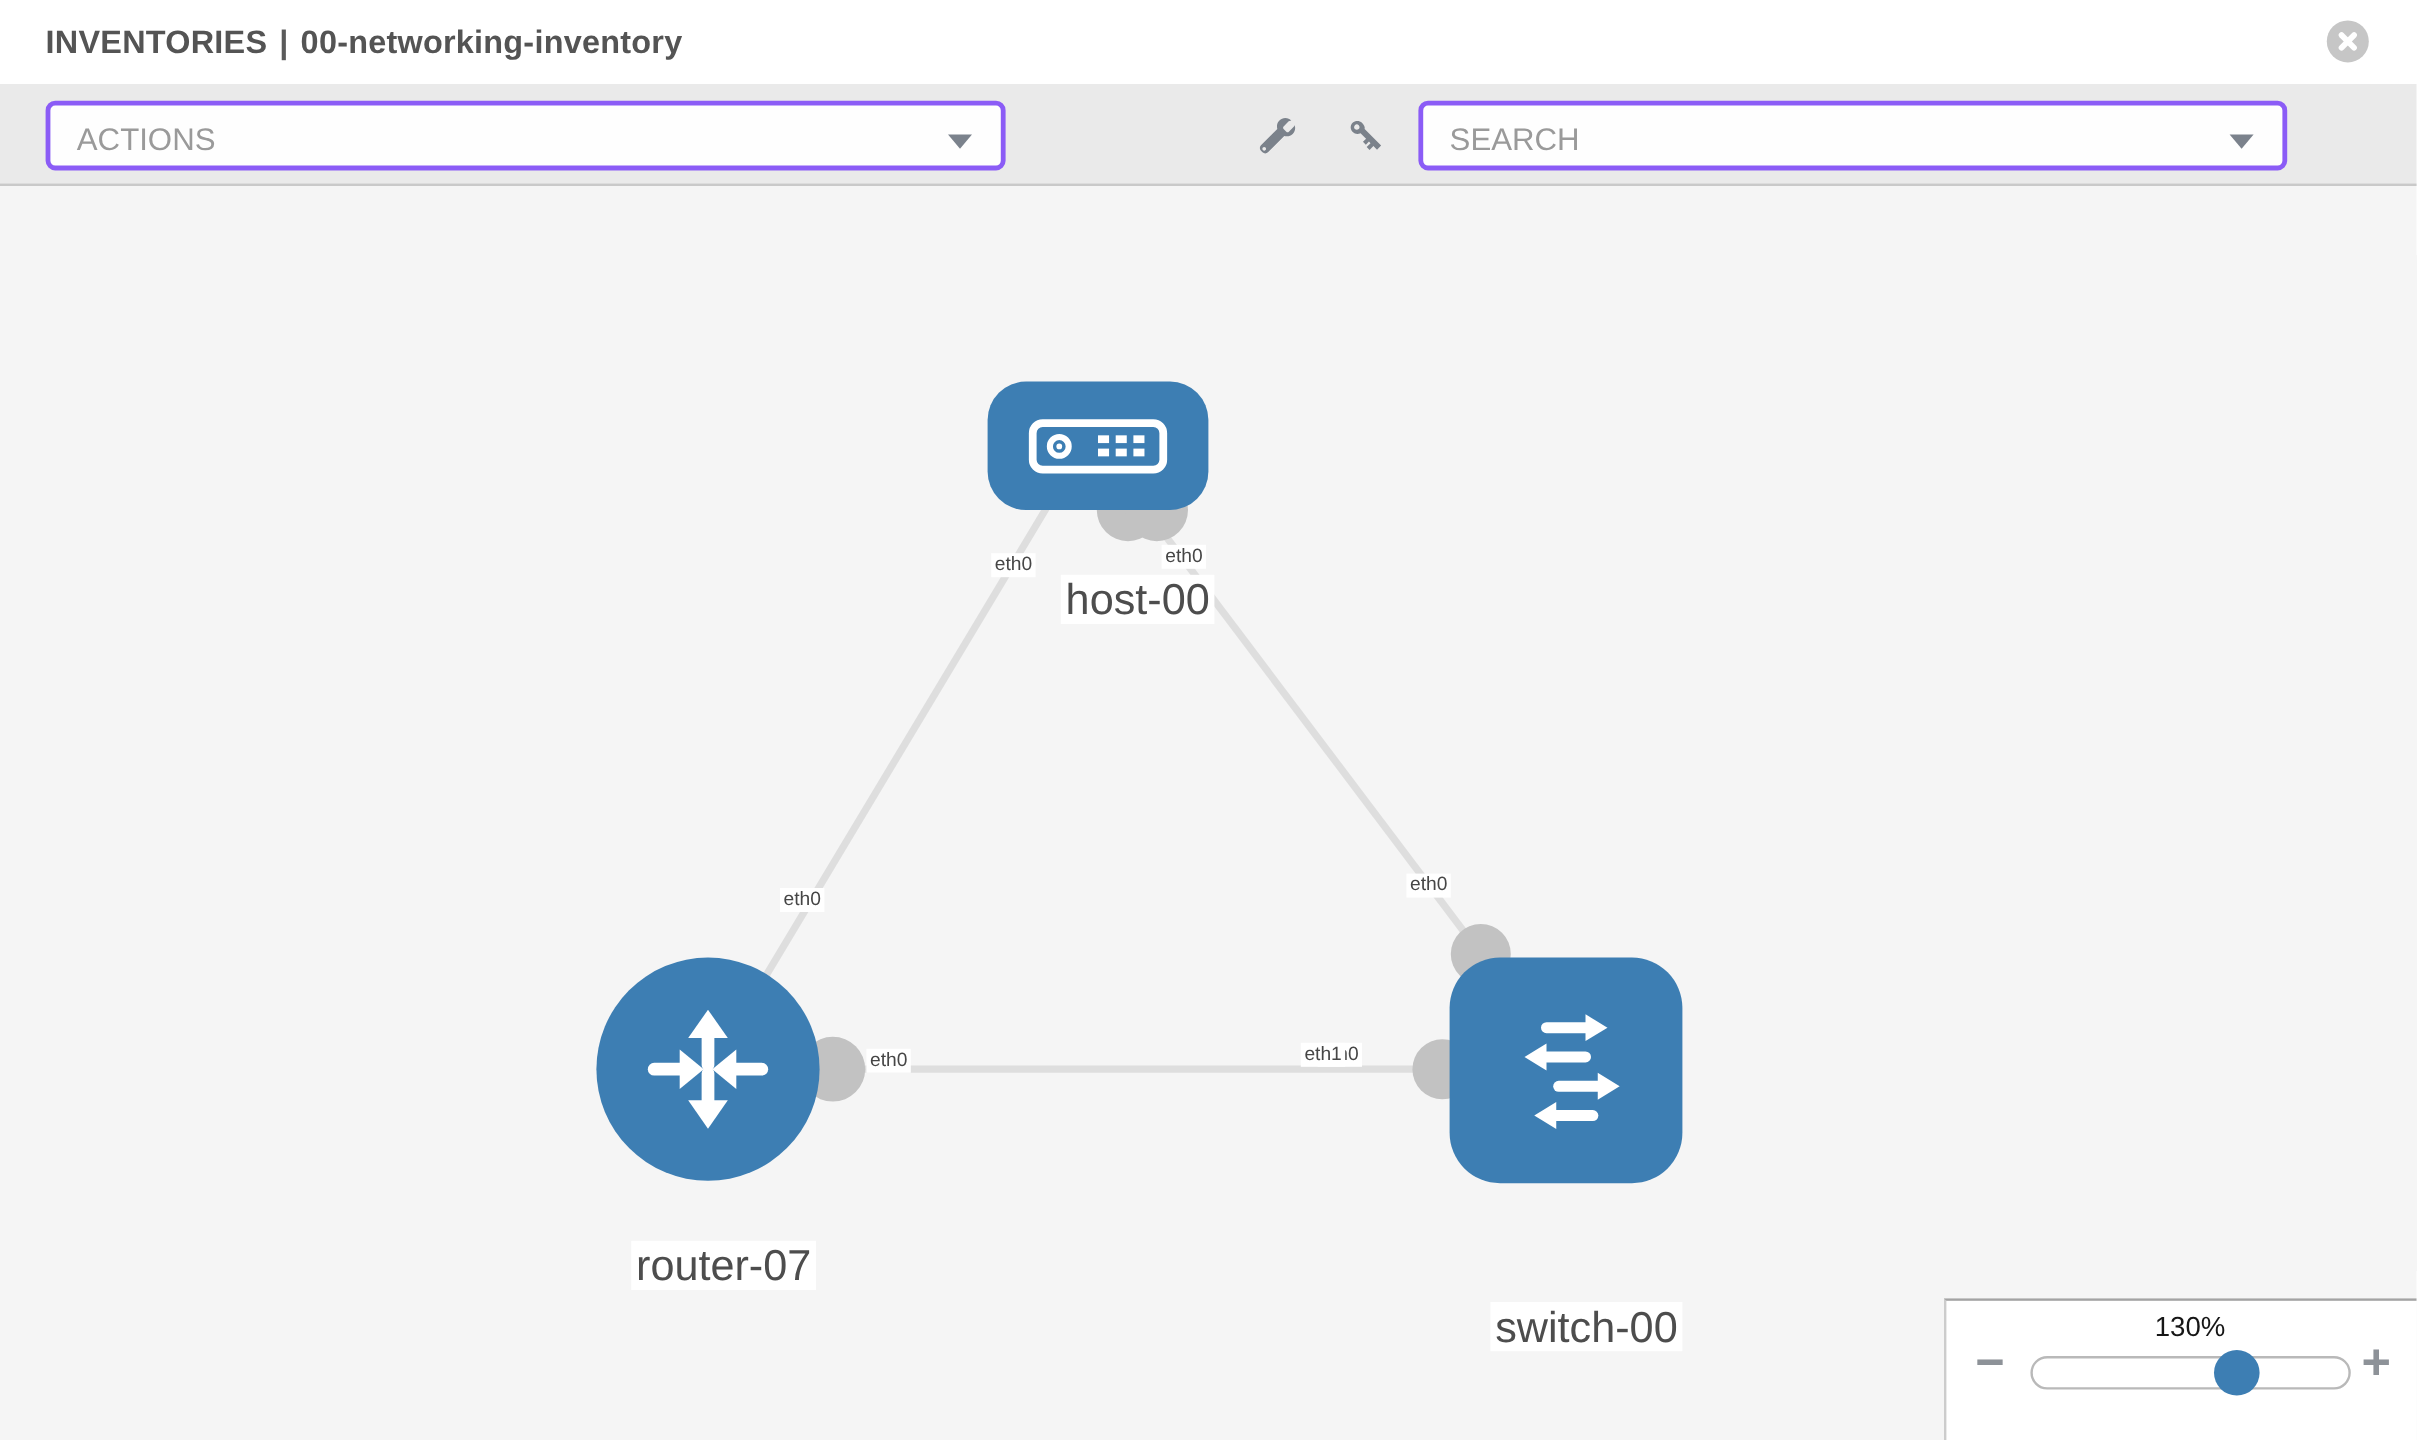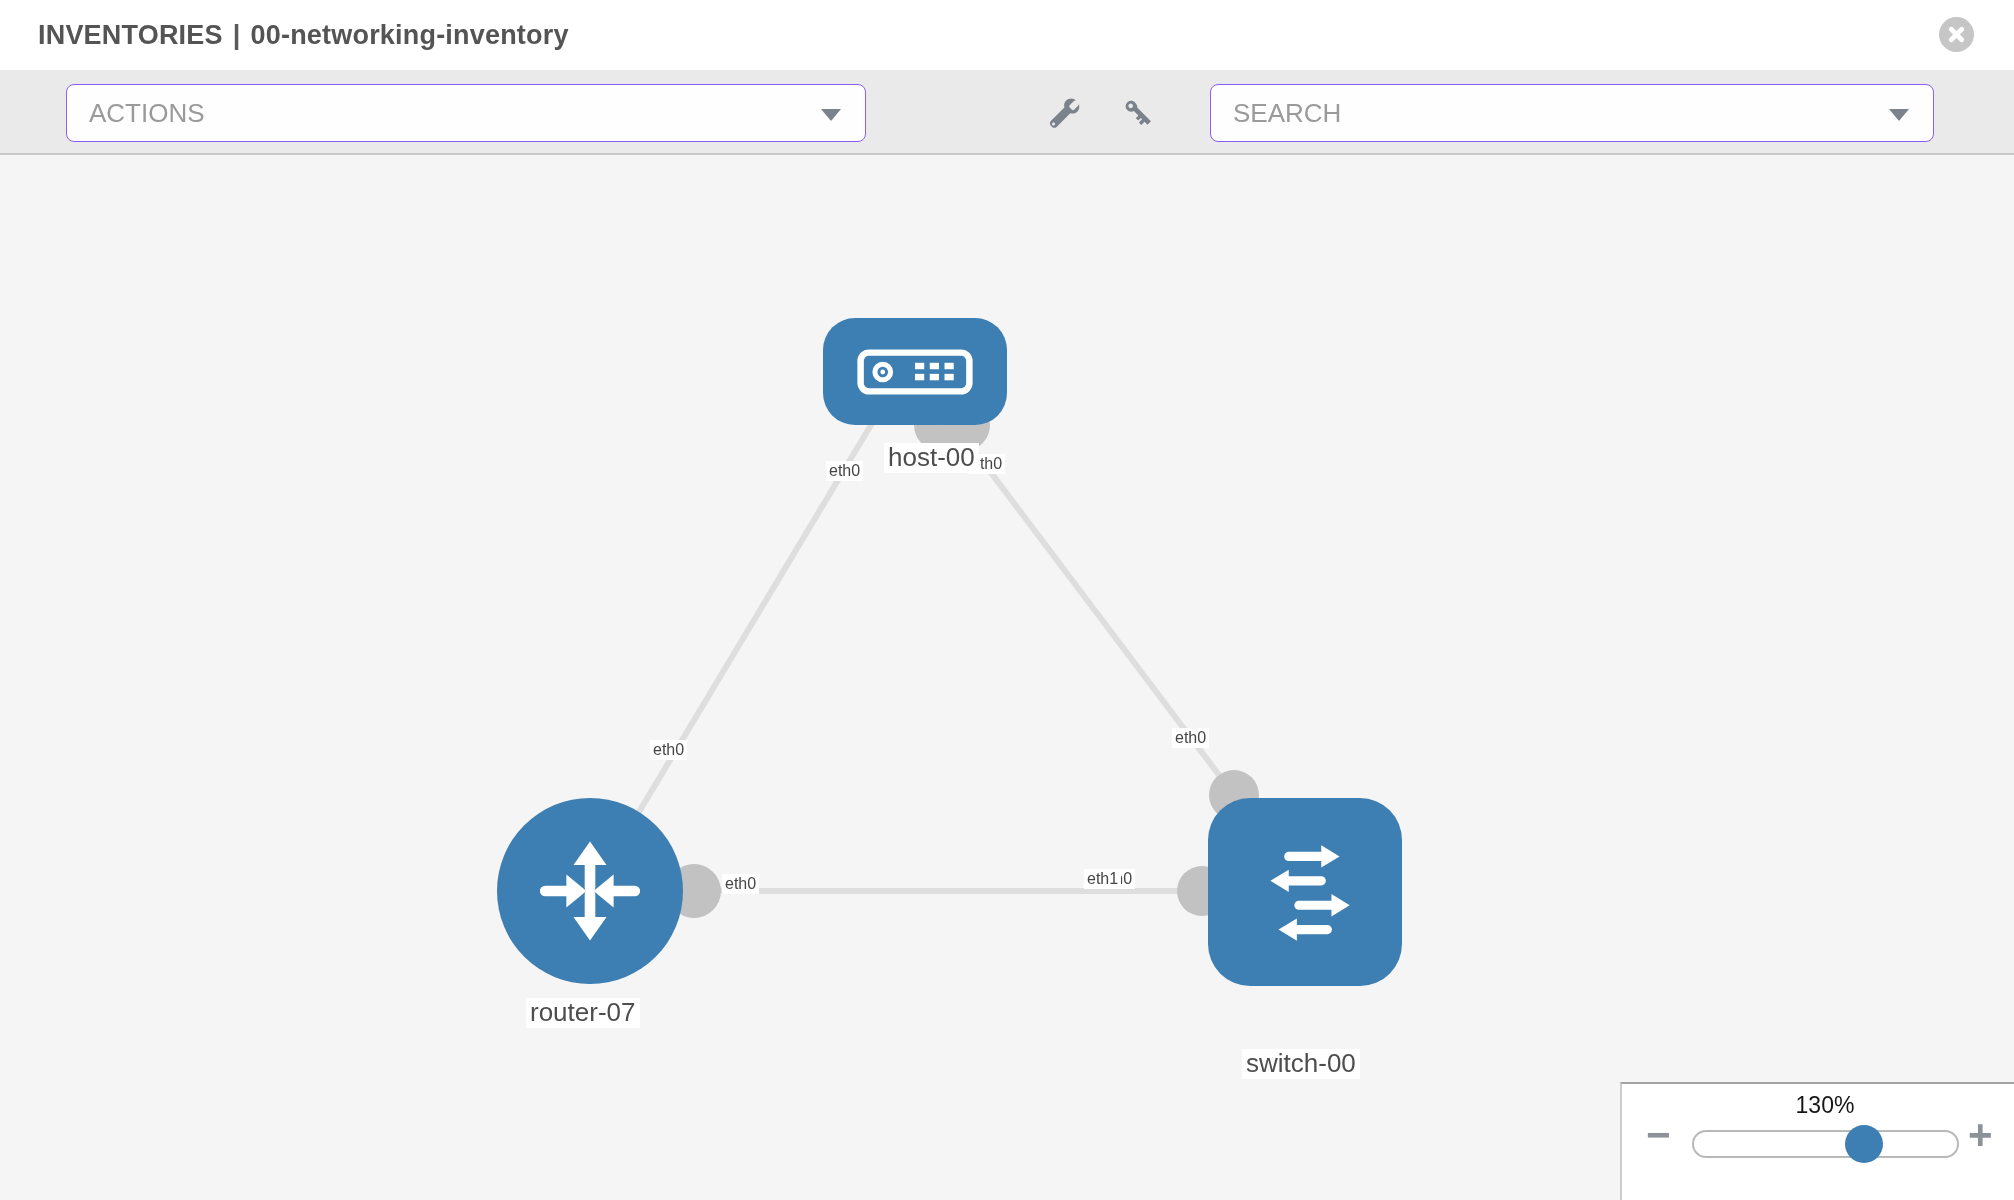--- a/index.html
+++ b/index.html
@@ -10,39 +10,39 @@
   }
   
   .header { position:absolute; top:0; left:0; width:2014px; height:52px; background:#fff; }
   .title { position:absolute; left:38px; top:0; line-height:70px; font-size:27px; font-weight:bold; color:#545454; letter-spacing:.2px; }
   .title .sep { margin:0 10px; color:#5a5a5a; }
   .close-btn { position:absolute; right:40px; top:17px; width:35px; height:35px; border:none; background:#c6c6c6; border-radius:50%; cursor:pointer; display:flex; align-items:center; justify-content:center; }
   .close-btn svg { width:19px; height:19px; }
   
   .toolbar { position:absolute; top:70px; left:0; width:2014px; height:85px; background:#eaeaea; border-bottom:2px solid #c9c9c9; }
   .select {
-    position:absolute; top:14px; height:58px; background:#fefefe; border:1px solid #8b5cf6;
-    border-radius:8px; cursor:pointer;margin-left:28px;
+    position:absolute; top:14px; height:58px; background:#fefefe; border:4px solid #8b5cf6;
+    border-radius:8px; cursor:pointer;
   }
   .select .select-label { position:absolute; left:22px; top:0; line-height:56px; font-size:26px; color:#9a9a9a; }
   .caret { position:absolute; right:24px; top:24px; width:0; height:0; border-left:10px solid transparent; border-right:10px solid transparent; border-top:12px solid #7b828c; }
   .select-actions { left:38px; width:800px; }
   .select-search { left:1182px; width:724px; }
   .tools { position:absolute; left:1046px; top:0; height:85px; display:flex; align-items:center; gap:38px; }
   .tool { width:36px; height:36px; display:inline-flex; align-items:center; justify-content:center; cursor:pointer; }
   .tool svg { width:34px; height:34px; fill:#7b828b; }
   
   .canvas { position:absolute; top:155px; left:0; width:2014px; height:1045px; background:#f5f5f5; }
   .links-layer { position:absolute; left:0; top:0; z-index:1; }
   .node { position:absolute; z-index:4; background:#3d7eb3; display:flex; align-items:center; justify-content:center; }
   .node svg { display:block; }
   .node-host   { left:823px; top:163px; width:184px; height:107px; border-radius:32px; }
   .node-router { left:497px; top:643px; width:186px; height:186px; border-radius:50%; }
   .node-switch { left:1208px; top:643px; width:194px; height:188px; border-radius:42px; }
-  .nodelabel { position:absolute; z-index:6; font-size:26px; color:#4d4d4d; background:#fff; padding:0 4px; line-height:1.15; white-space:nowrap; }
+  .nodelabel { position:absolute; z-index:6; font-size:36px; color:#4d4d4d; background:#fff; padding:0 4px; line-height:1.15; white-space:nowrap;margin-top:36px; }
   .iface { position:absolute; z-index:5; font-size:16px; color:#464646; background:#fff; padding:1px 3px; line-height:1.15; white-space:nowrap; }
   .lbl-host   { left:884px; top:288px; }
   .lbl-router { left:526px; top:843px; }
   .lbl-switch { left:1242px; top:894px; }
   .if-host-left   { left:826px;  top:306px; }
   .if-host-right  { left:968px;  top:299px; }
   .if-mid         { left:650px;  top:585px; }
   .if-switch-top  { left:1172px; top:573px; }
   .if-router-right{ left:722px;  top:719px; }
   .if-overlap-back  { left:1098px; top:714px; z-index:5; }

